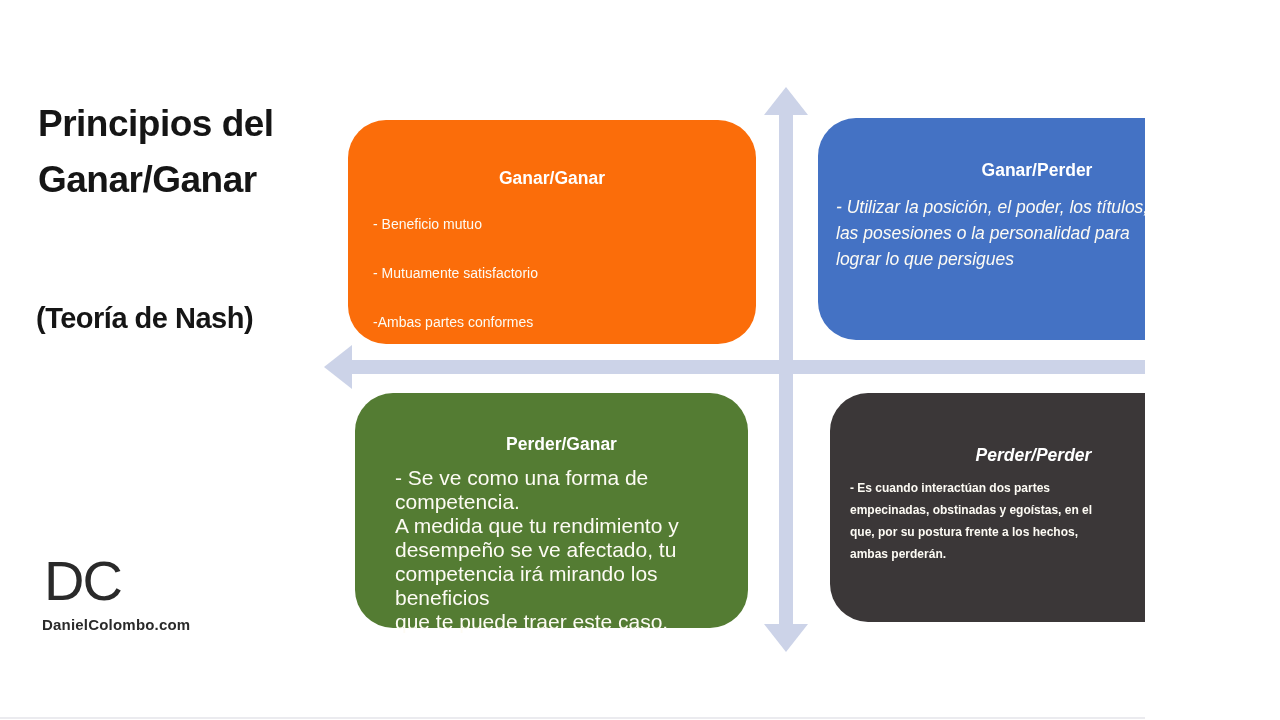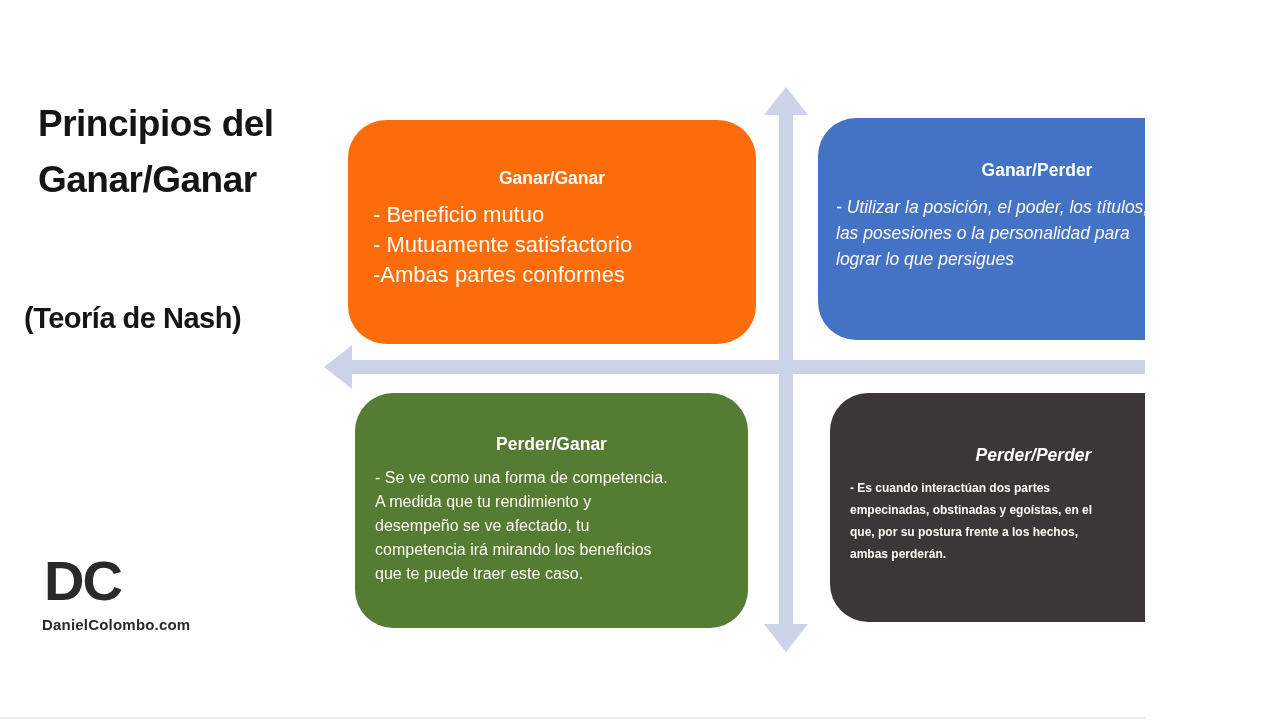--- a/index.html
+++ b/index.html
@@ -7,52 +7,52 @@
     position:relative;width:1145px;height:720px;background:#ffffff;
     font-family:"Liberation Sans",sans-serif;overflow:hidden;
   }
   
   .main-title{
     position:absolute;left:38px;top:96px;width:300px;
     font-size:37px;font-weight:bold;line-height:56px;color:#151515;
     white-space:pre-line;letter-spacing:-0.5px;
   }
   .subtitle{
-    position:absolute;left:24px;top:302px;width:300px;
+    position:absolute;left:36px;top:302px;width:300px;
     font-size:29px;font-weight:bold;color:#151515;letter-spacing:-0.5px;
   }
   
   .axis-part{position:absolute;}
   .shaft-v{left:779px;top:112px;width:14px;height:514px;background:var(--axis);}
   .shaft-h{left:350px;top:360px;width:872px;height:14px;background:var(--axis);}
   .head{width:0;height:0;}
   .head-up{left:764px;top:87px;border-left:22px solid transparent;border-right:22px solid transparent;border-bottom:28px solid var(--axis);}
   .head-down{left:764px;top:624px;border-left:22px solid transparent;border-right:22px solid transparent;border-top:28px solid var(--axis);}
   .head-left{left:324px;top:345px;border-top:22px solid transparent;border-bottom:22px solid transparent;border-right:28px solid var(--axis);}
   .head-right{left:1220px;top:345px;border-top:22px solid transparent;border-bottom:22px solid transparent;border-left:28px solid var(--axis);}
   
   .quadrant{position:absolute;border-radius:38px;color:#fff;box-sizing:border-box;}
   .q-title{text-align:center;font-weight:bold;font-size:17.5px;color:#ffffff;}
   .q-body{white-space:pre-line;color:#fdfbf4;}
   .q0{left:348px;top:120px;width:408px;height:224px;}
   .q0 .q-title{margin-top:48px;}
-  .q0 .q-body{margin:11px 20px 0 25px;font-size:22px;line-height:30px;}
+  .q0 .q-body{margin:11px 20px 0 25px;font-size:14px;line-height:49px;}
   .q1{left:818px;top:118px;width:418px;height:222px;}
   .q1 .q-title{margin-top:42px;padding-left:20px;}
   .q1 .q-body{margin:13px 12px 0 18px;font-size:17.5px;line-height:26px;font-style:italic;}
   .q2{left:355px;top:393px;width:393px;height:235px;}
   .q2 .q-title{margin-top:41px;}
-  .q2 .q-body{margin:11px 12px 0 20px;font-size:16px;line-height:24px;}
+  .q2 .q-body{margin:11px 12px 0 20px;font-size:21px;line-height:24px;}
   .q3{left:830px;top:393px;width:407px;height:229px;}
   .q3 .q-title{margin-top:52px;font-style:italic;}
   .q3 .q-body{margin:11px 12px 0 20px;font-size:12px;line-height:22px;font-weight:bold;}
   
   .logo-dc{
     position:absolute;left:44px;top:548px;
-    font-size:56px;font-weight:bold;letter-spacing:-2px;color:#2a2a2a;
+    font-size:56px;font-weight:normal;letter-spacing:-2px;color:#2a2a2a;
   }
   .logo-site{
     position:absolute;left:42px;top:616px;
     font-size:15px;font-weight:bold;color:#2a2a2a;letter-spacing:0.2px;
   }
   .bottom-line{position:absolute;left:0;top:717px;width:1280px;height:2px;background:#ebebef;}
 </style>
 </head>
 <body>
 
@@ -80,21 +80,21 @@
 -Ambas partes conformes</div>
   </div>
 
   <div class="quadrant q1" style="background: rgb(68, 114, 196);">
     <div class="q-title">Ganar/Perder</div>
     <div class="q-body">- Utilizar la posición, el poder, los títulos,
 las posesiones o la personalidad para
 lograr lo que persigues</div>
   </div>
 
-  <div class="quadrant q2" style="background: rgb(84, 124, 51);">
+  <div class="quadrant q2" style="background: rgb(84, 124, 51); padding-left: 20px;">
     <div class="q-title">Perder/Ganar</div>
     <div class="q-body">- Se ve como una forma de competencia.
 A medida que tu rendimiento y
 desempeño se ve afectado, tu
 competencia irá mirando los beneficios
 que te puede traer este caso.</div>
   </div>
 
   <div class="quadrant q3" style="background: rgb(59, 55, 56);">
     <div class="q-title">Perder/Perder</div>

